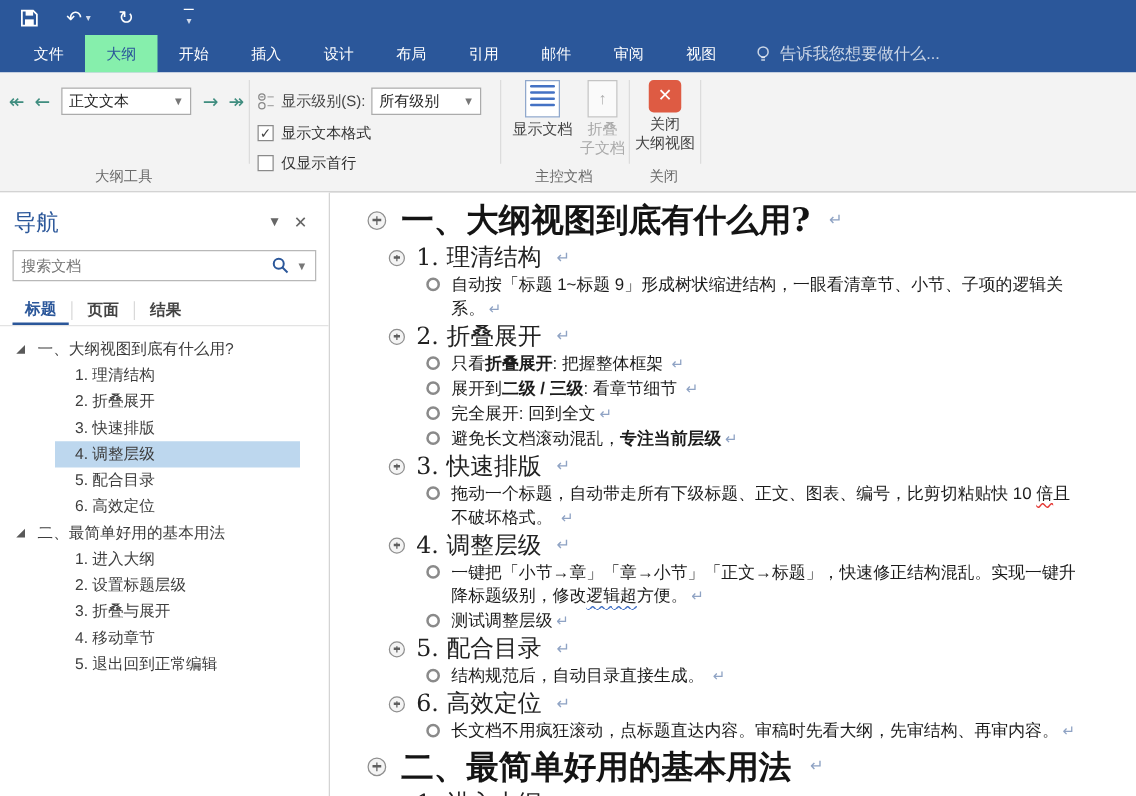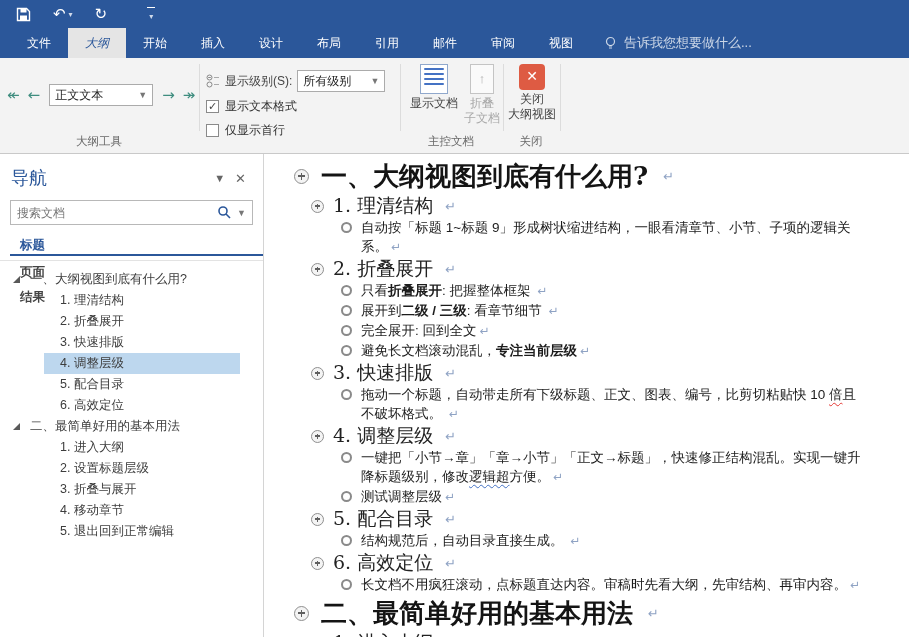--- a/index.html
+++ b/index.html
@@ -12,21 +12,21 @@
   .qat .qbtn { display:flex; align-items:center; gap:3px; cursor:default; }
   .qat svg { display:block; }
   .qglyph { font-size:15px; line-height:1; color:#fff; font-family:"DejaVu Sans",sans-serif; }
   .qcaret { font-size:8px; color:#cfd9ea; }
   .qat-custom { display:flex; flex-direction:column; align-items:center; }
   .qat-custom .bar { width:8px; height:0; border-top:1.5px solid #fff; margin-bottom:1px; }
 
   
   .tabrow { height:30px; background:#2b579a; display:flex; align-items:stretch; padding-left:10px; }
   .tab { padding:0 17px; display:flex; align-items:center; font-size:12px; color:#fff; cursor:default; }
-  .tab.active { background:#e5e5e5; color:#2b579a;font-style:italic; }
+  .tab.active { background:#86efac; color:#2b579a; }
   .tellme { display:flex; align-items:center; gap:7px; margin-left:14px; color:rgba(255,255,255,0.75); font-size:13px;text-align:right; }
 
   
   .ribbon { height:96px; background:#f3f3f3; border-bottom:1px solid #c9c9c9; position:relative; font-size:12px; color:#444; }
   .vsep { position:absolute; top:6px; bottom:22px; width:1px; background:#dcdcdc; }
   .grouplabel { position:absolute; bottom:4px; text-align:center; color:#6a6a6a; font-size:11.5px; }
   .arrowbtn { font-size:15px; color:#3f8d7f; line-height:1; padding:2px 3px; cursor:default; font-family:"DejaVu Sans",sans-serif; }
   .tribtn { font-size:10px; color:#666; padding:3px 4px; cursor:default; }
   .pmbtn { font-size:15px; font-weight:bold; color:#2e74b5; padding:0 5px; cursor:default; }
   .combo { background:#fff; border:1px solid #ababab; height:22px; display:flex; align-items:center;
@@ -53,21 +53,21 @@
   .nav-title { color:#2b579a; font-size:18px; }
   .nav-head .spacer { flex:1; }
   .nav-head .hicon { color:#666; font-size:11px; padding:2px 5px; cursor:default; }
   .nav-search { margin:10px 10px 0 10px; height:25px; border:1px solid #b8b8b8; background:#fff;
                 display:flex; align-items:center; padding:0 6px; }
   .nav-search input { border:none; outline:none; flex:1; font-size:12px; color:#333;
                       font-family:"Liberation Sans","DejaVu Sans",sans-serif; }
   .nav-search input::placeholder { color:#767676; }
   .nav-search .scaret { color:#777; font-size:9px; margin-left:5px; }
   .nav-tabs { display:flex; align-items:stretch; margin-top:12px; padding:0 0 0 10px; height:24px;
-              border-bottom:1px solid #e3e3e3; font-size:12.5px;flex-direction:column; }
+              border-bottom:1px solid #e3e3e3; font-size:12.5px; }
   .nav-tab { padding:0 10px; display:flex; align-items:center; color:#444; font-weight:bold; cursor:default; }
   .nav-tab.active { color:#2b579a; border-bottom:2px solid #2b579a; }
   .nav-tab-sep { width:1px; background:#d9d9d9; margin:4px 2px; }
   .nav-tree { margin-top:8px; font-size:12.5px; color:#3d3d3d; }
   .tree-item { height:21px; display:flex; align-items:center; position:relative; cursor:default; }
   .tree-item.lv1 { padding-left:30px; }
   .tree-item.lv2 { margin-left:44px; padding-left:16px; width:196px; }
   .tree-item.sel { background:#bdd7ee; }
   .tri { position:absolute; left:13px; top:7px; width:0; height:0;
          border-left:7px solid transparent; border-bottom:7px solid #595959; }
@@ -138,21 +138,21 @@
     </svg>
     <span>告诉我您想要做什么...</span>
   </div>
 </div>
 
 <div class="ribbon">
 
   <div style="position:absolute;left:4px;top:10px;display:flex;align-items:center;gap:2px">
     <span class="arrowbtn">↞</span>
     <span class="arrowbtn">←</span>
-    <div class="combo" style="width:104px;margin:16px 4px">
+    <div class="combo" style="width:104px;margin:2px 4px">
       <span>正文文本</span>
       <span class="cbx-caret">▼</span>
     </div>
     <span class="arrowbtn">→</span>
     <span class="arrowbtn">↠</span>
   </div>
   <div style="position:absolute;left:6px;top:100px;display:flex;align-items:center;gap:8px">
     <span class="tribtn">▲</span>
     <span class="tribtn">▼</span>
     <span class="pmbtn">+</span>

